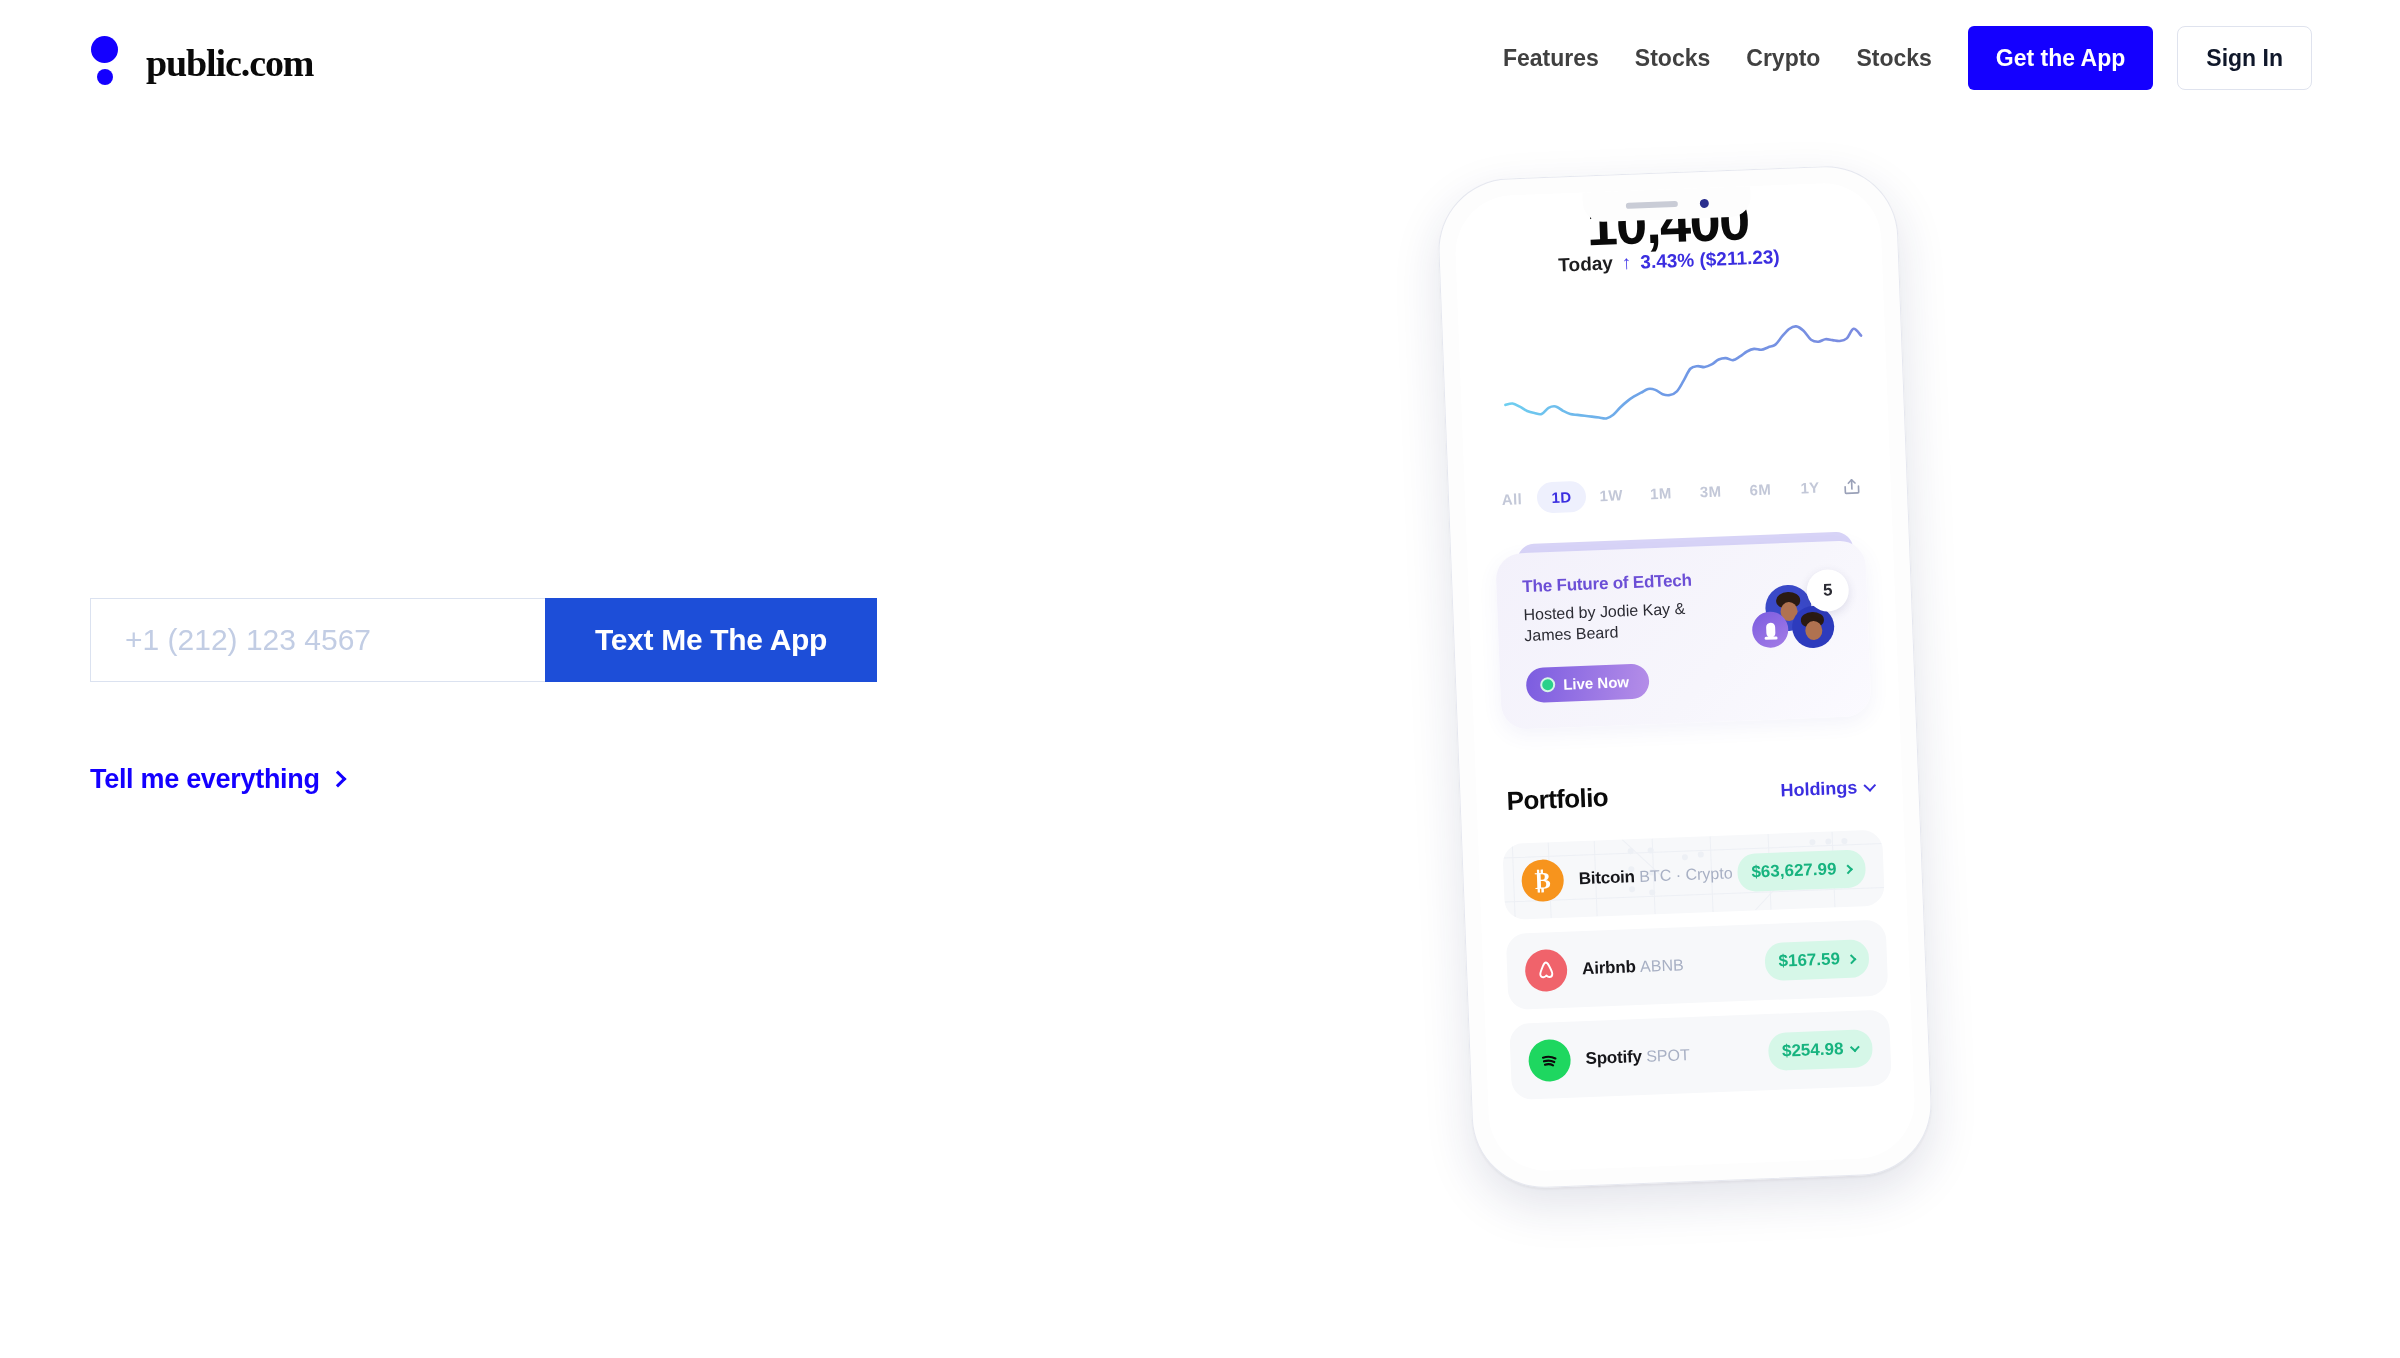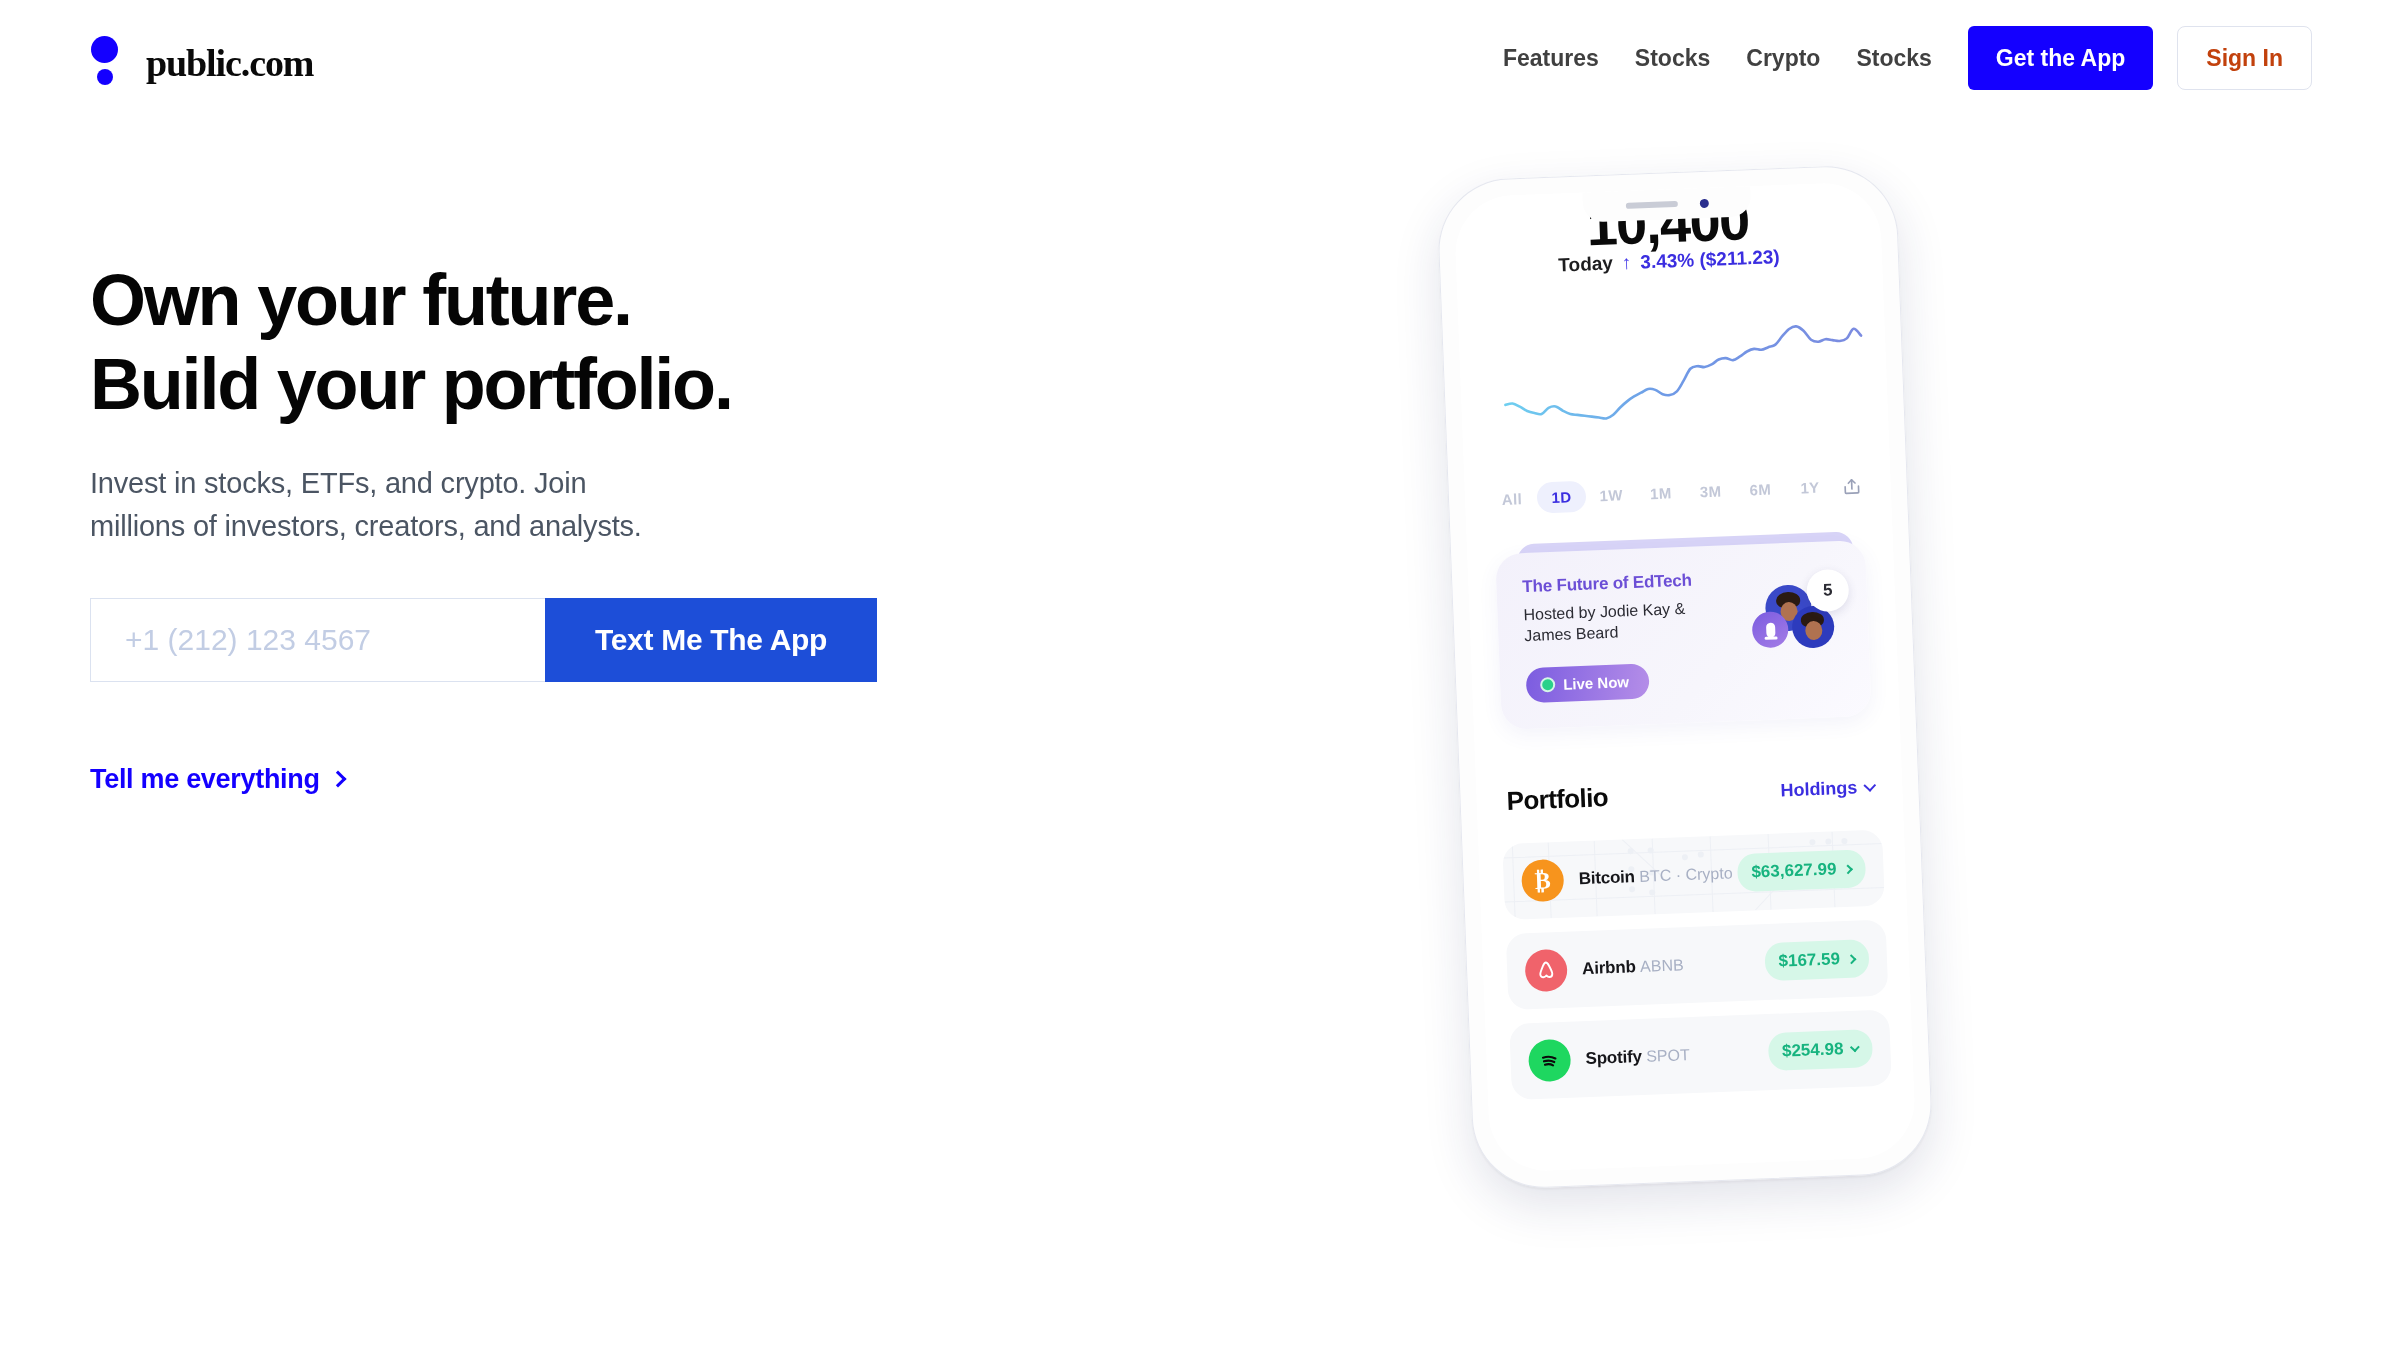--- a/index.html
+++ b/index.html
@@ -50,21 +50,21 @@
     background:#1400ff; color:#fff;
     font-size:23px; font-weight:700;
     padding:4px 28px; height:64px;
     display:flex; align-items:center; justify-content:center;
     border:none; border-radius:6px; cursor:pointer;
     white-space:nowrap;
     font-family:"Liberation Sans", sans-serif;
   }
   .btn-sign-in {
     margin-left:24px;
-    background:#fff; color:#c2410c;
+    background:#fff; color:#0f172a;
     font-size:23px; font-weight:700;
     padding:0 28px; height:64px;
     display:flex; align-items:center; justify-content:center;
     border:1.5px solid #dfe3ee; border-radius:8px; cursor:pointer;
     white-space:nowrap;
     font-family:"Liberation Sans", sans-serif;
   }
 
   
   .hero {
@@ -326,30 +326,20 @@
     <nav class="nav">
       <a class="nav-link">Features</a>
       <a class="nav-link">Stocks</a>
       <a class="nav-link">Crypto</a>
       <a class="nav-link">Stocks</a>
       <button class="btn-get-app">Get the App</button>
       <button class="btn-sign-in">Sign In</button>
     </nav>
   </div>
 
-  <div class="hero">
-    <h1 class="hero-title">
-      <span>Own your future.</span><br>
-      <span>Build your portfolio.</span>
-    </h1>
-    <p class="hero-sub">
-      <span>Invest in stocks, ETFs, and crypto. Join</span><br>
-      <span>millions of investors, creators, and analysts.</span>
-    </p>
-  </div>
 
   <form class="form-row">
     <input class="phone-input" type="text" placeholder="+1 (212) 123 4567" style="">
     <button class="btn-text-app">Text Me The App</button>
   </form>
 
   <a class="tell-link">
     <span>Tell me everything</span>
     <span class="chev-right"></span>
   </a>

